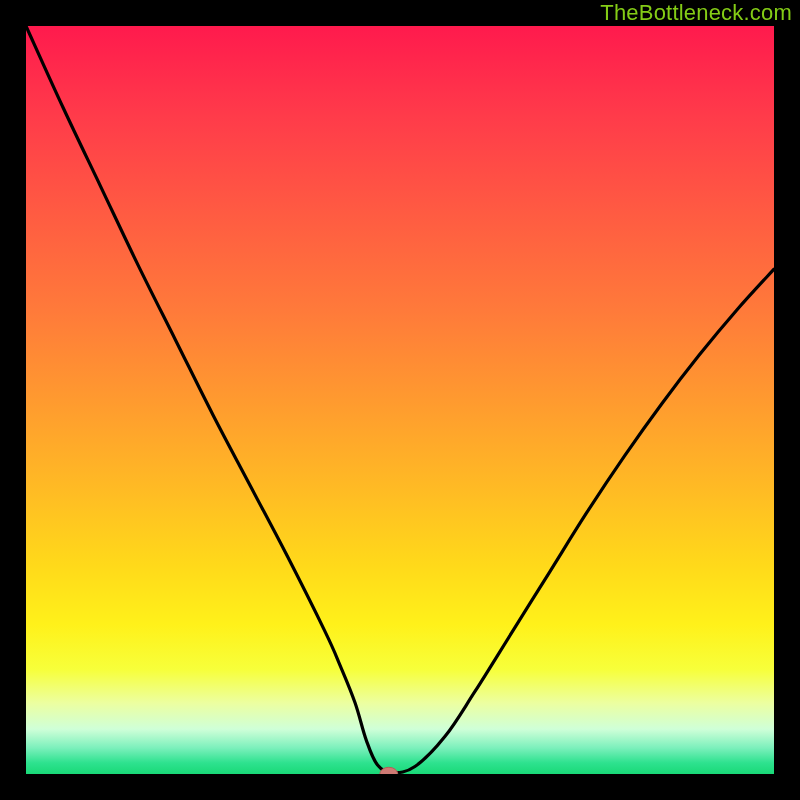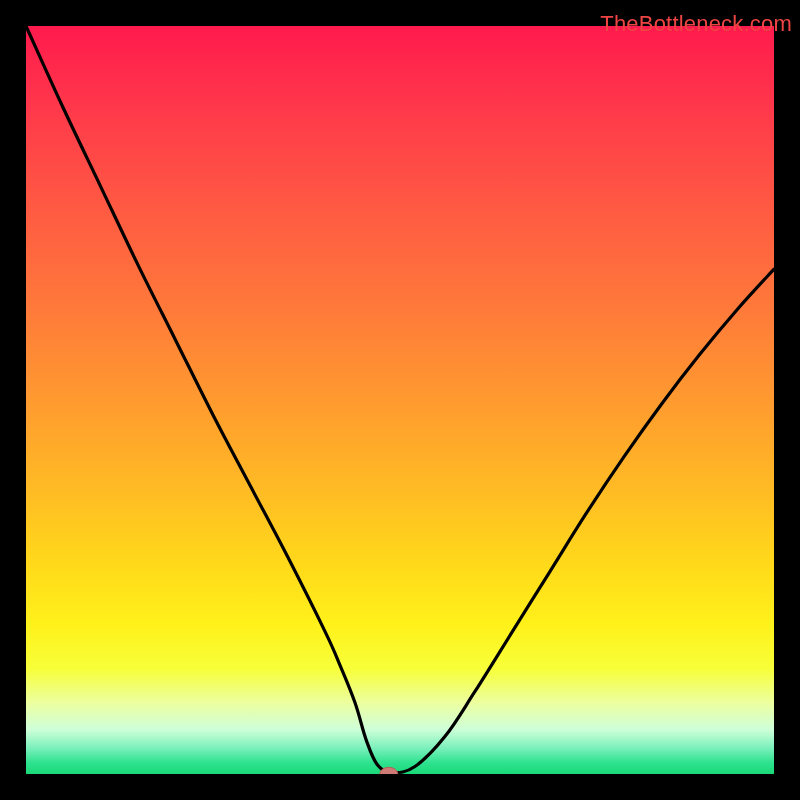--- a/index.html
+++ b/index.html
@@ -12,23 +12,23 @@
     font-family: Arial, Helvetica, sans-serif;
   }
   .frame {
     position: relative;
     width: 800px;
     height: 800px;
     background: #000;
   }
   .watermark {
     position: absolute;
-    top: 11px;
+    top: 0;
     right: 8px;
-    color: #ef4444;
+    color: #84cc16;
     font-size: 22px;
     font-weight: 500;
     letter-spacing: 0.2px;
     z-index: 10;
   }
   .plot {
     position: absolute;
     left: 26px;
     top: 26px;
     width: 748px;

